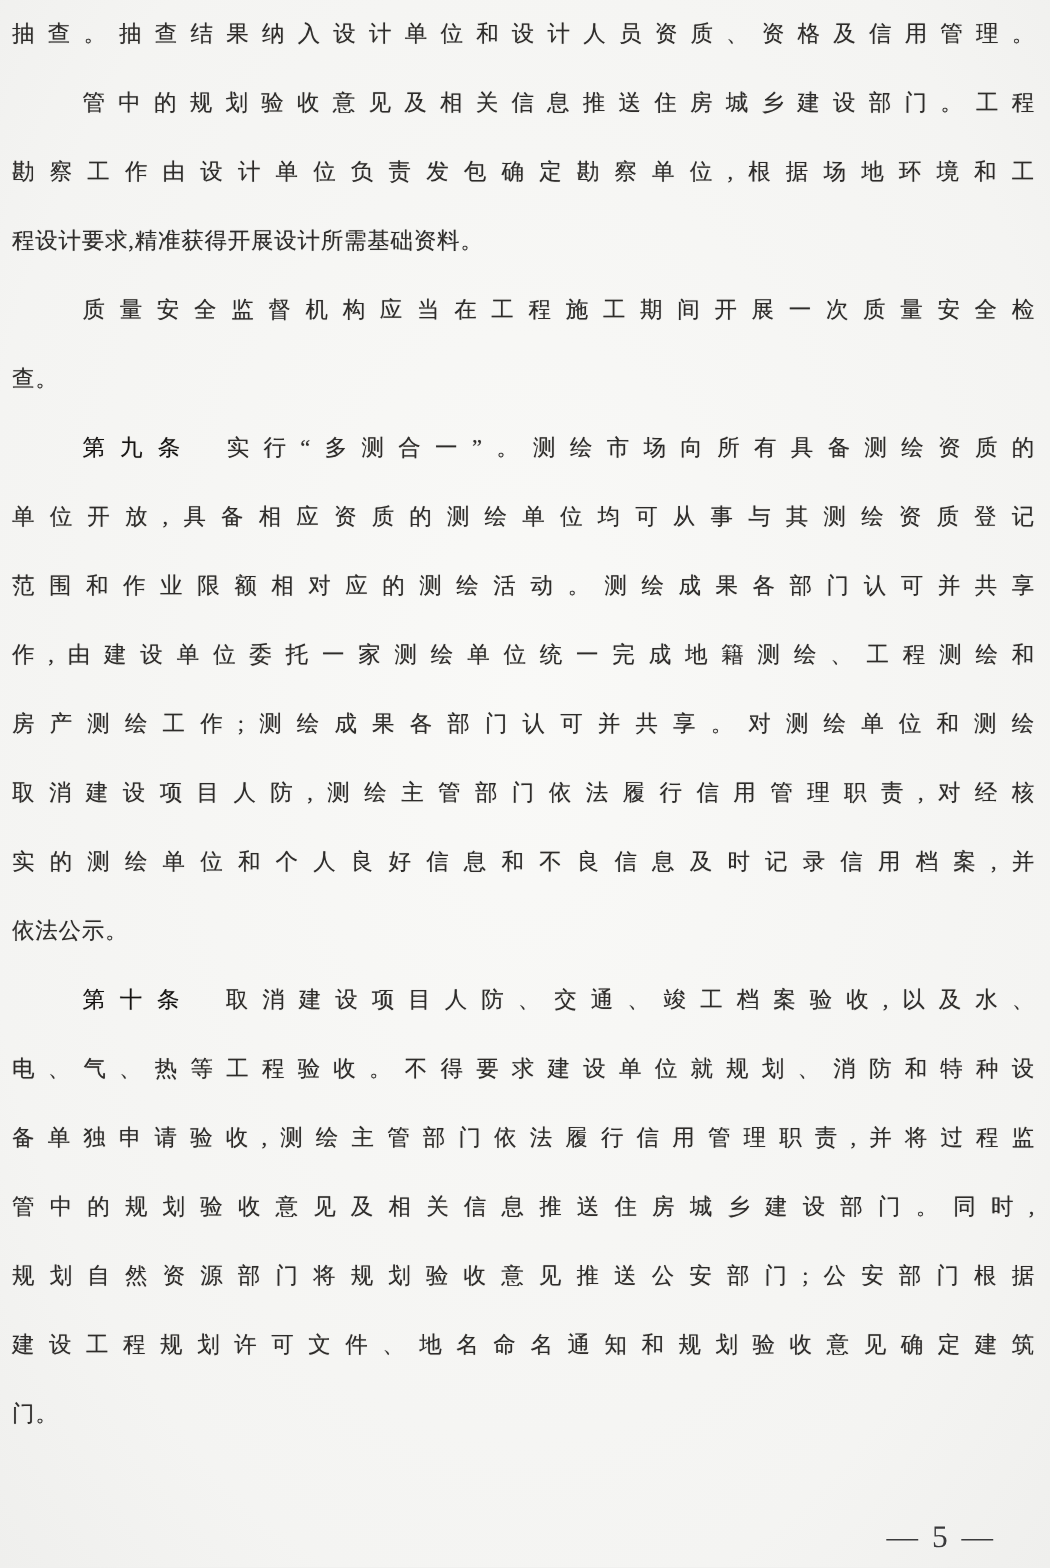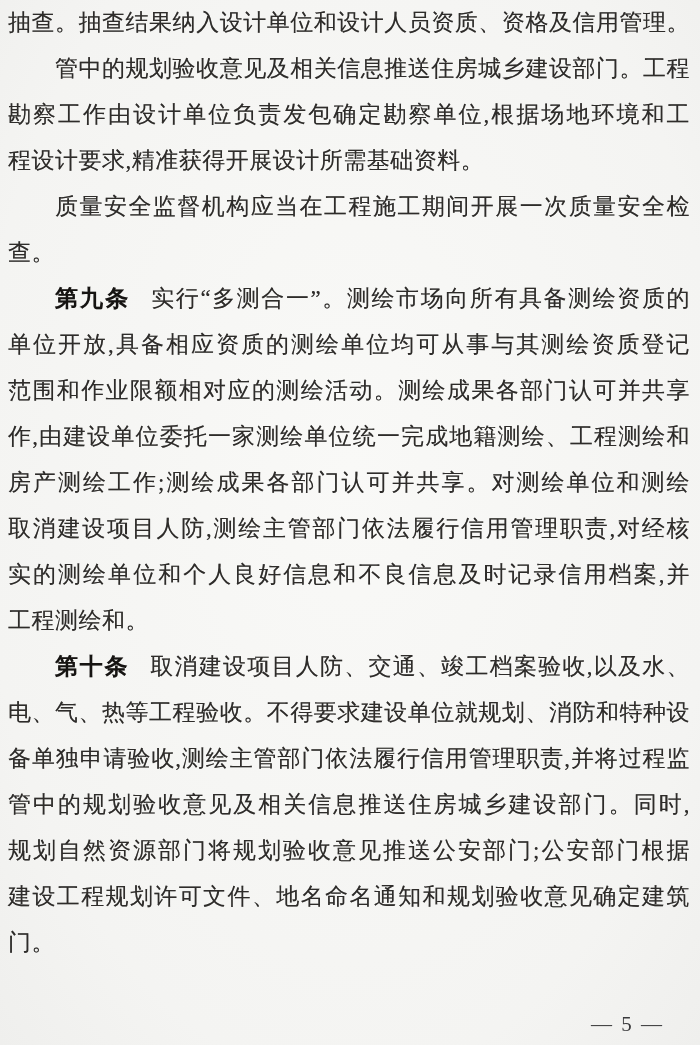--- a/index.html
+++ b/index.html
@@ -21,37 +21,37 @@
   }
   .text-block {
     position: absolute;
     top: 0;
     left: 8px;
     right: 10px;
   }
   .line {
     height: 46px;
     line-height: 46px;
-    font-size: 23px;
+    font-size: 15px;
     letter-spacing: 0.5px;
     white-space: nowrap;
     text-align: left;
     color: #2e2c2a;
     text-shadow: 0 0 0.6px rgba(40,40,40,0.45);
   }
   .line.fill {
     text-align: justify;
     text-align-last: justify;
     white-space: normal;
   }
   .line.indent {
     padding-left: 47px;
   }
   .hd {
-    font-weight: 700;
+    font-weight: 400;
     color: #161412;
     margin-right: 21px;
     letter-spacing: 1px;
   }
   .pageno {
     position: absolute;
     left: 0;
     right: 36px;
     top: 1008px;
     height: 33px;
@@ -73,21 +73,21 @@
       <div class="line">程设计要求,精准获得开展设计所需基础资料。</div>
       <div class="line indent fill">质量安全监督机构应当在工程施工期间开展一次质量安全检</div>
       <div class="line">查。</div>
       <div class="line indent fill"><span class="hd">第九条</span>实行“多测合一”。测绘市场向所有具备测绘资质的</div>
       <div class="line fill">单位开放,具备相应资质的测绘单位均可从事与其测绘资质登记</div>
       <div class="line fill">范围和作业限额相对应的测绘活动。测绘成果各部门认可并共享</div>
       <div class="line fill">作,由建设单位委托一家测绘单位统一完成地籍测绘、工程测绘和</div>
       <div class="line fill">房产测绘工作;测绘成果各部门认可并共享。对测绘单位和测绘</div>
       <div class="line fill">取消建设项目人防,测绘主管部门依法履行信用管理职责,对经核</div>
       <div class="line fill">实的测绘单位和个人良好信息和不良信息及时记录信用档案,并</div>
-      <div class="line">工程测绘和。</div>
+      <div class="line">依法公示。</div>
       <div class="line indent fill"><span class="hd">第十条</span>取消建设项目人防、交通、竣工档案验收,以及水、</div>
       <div class="line fill">电、气、热等工程验收。不得要求建设单位就规划、消防和特种设</div>
       <div class="line fill">备单独申请验收,测绘主管部门依法履行信用管理职责,并将过程监</div>
       <div class="line fill">管中的规划验收意见及相关信息推送住房城乡建设部门。同时,</div>
       <div class="line fill">规划自然资源部门将规划验收意见推送公安部门;公安部门根据</div>
       <div class="line fill">建设工程规划许可文件、地名命名通知和规划验收意见确定建筑</div>
       <div class="line">门。</div>
     </div>
   <div class="pageno">— 5 —</div>
 </div>

